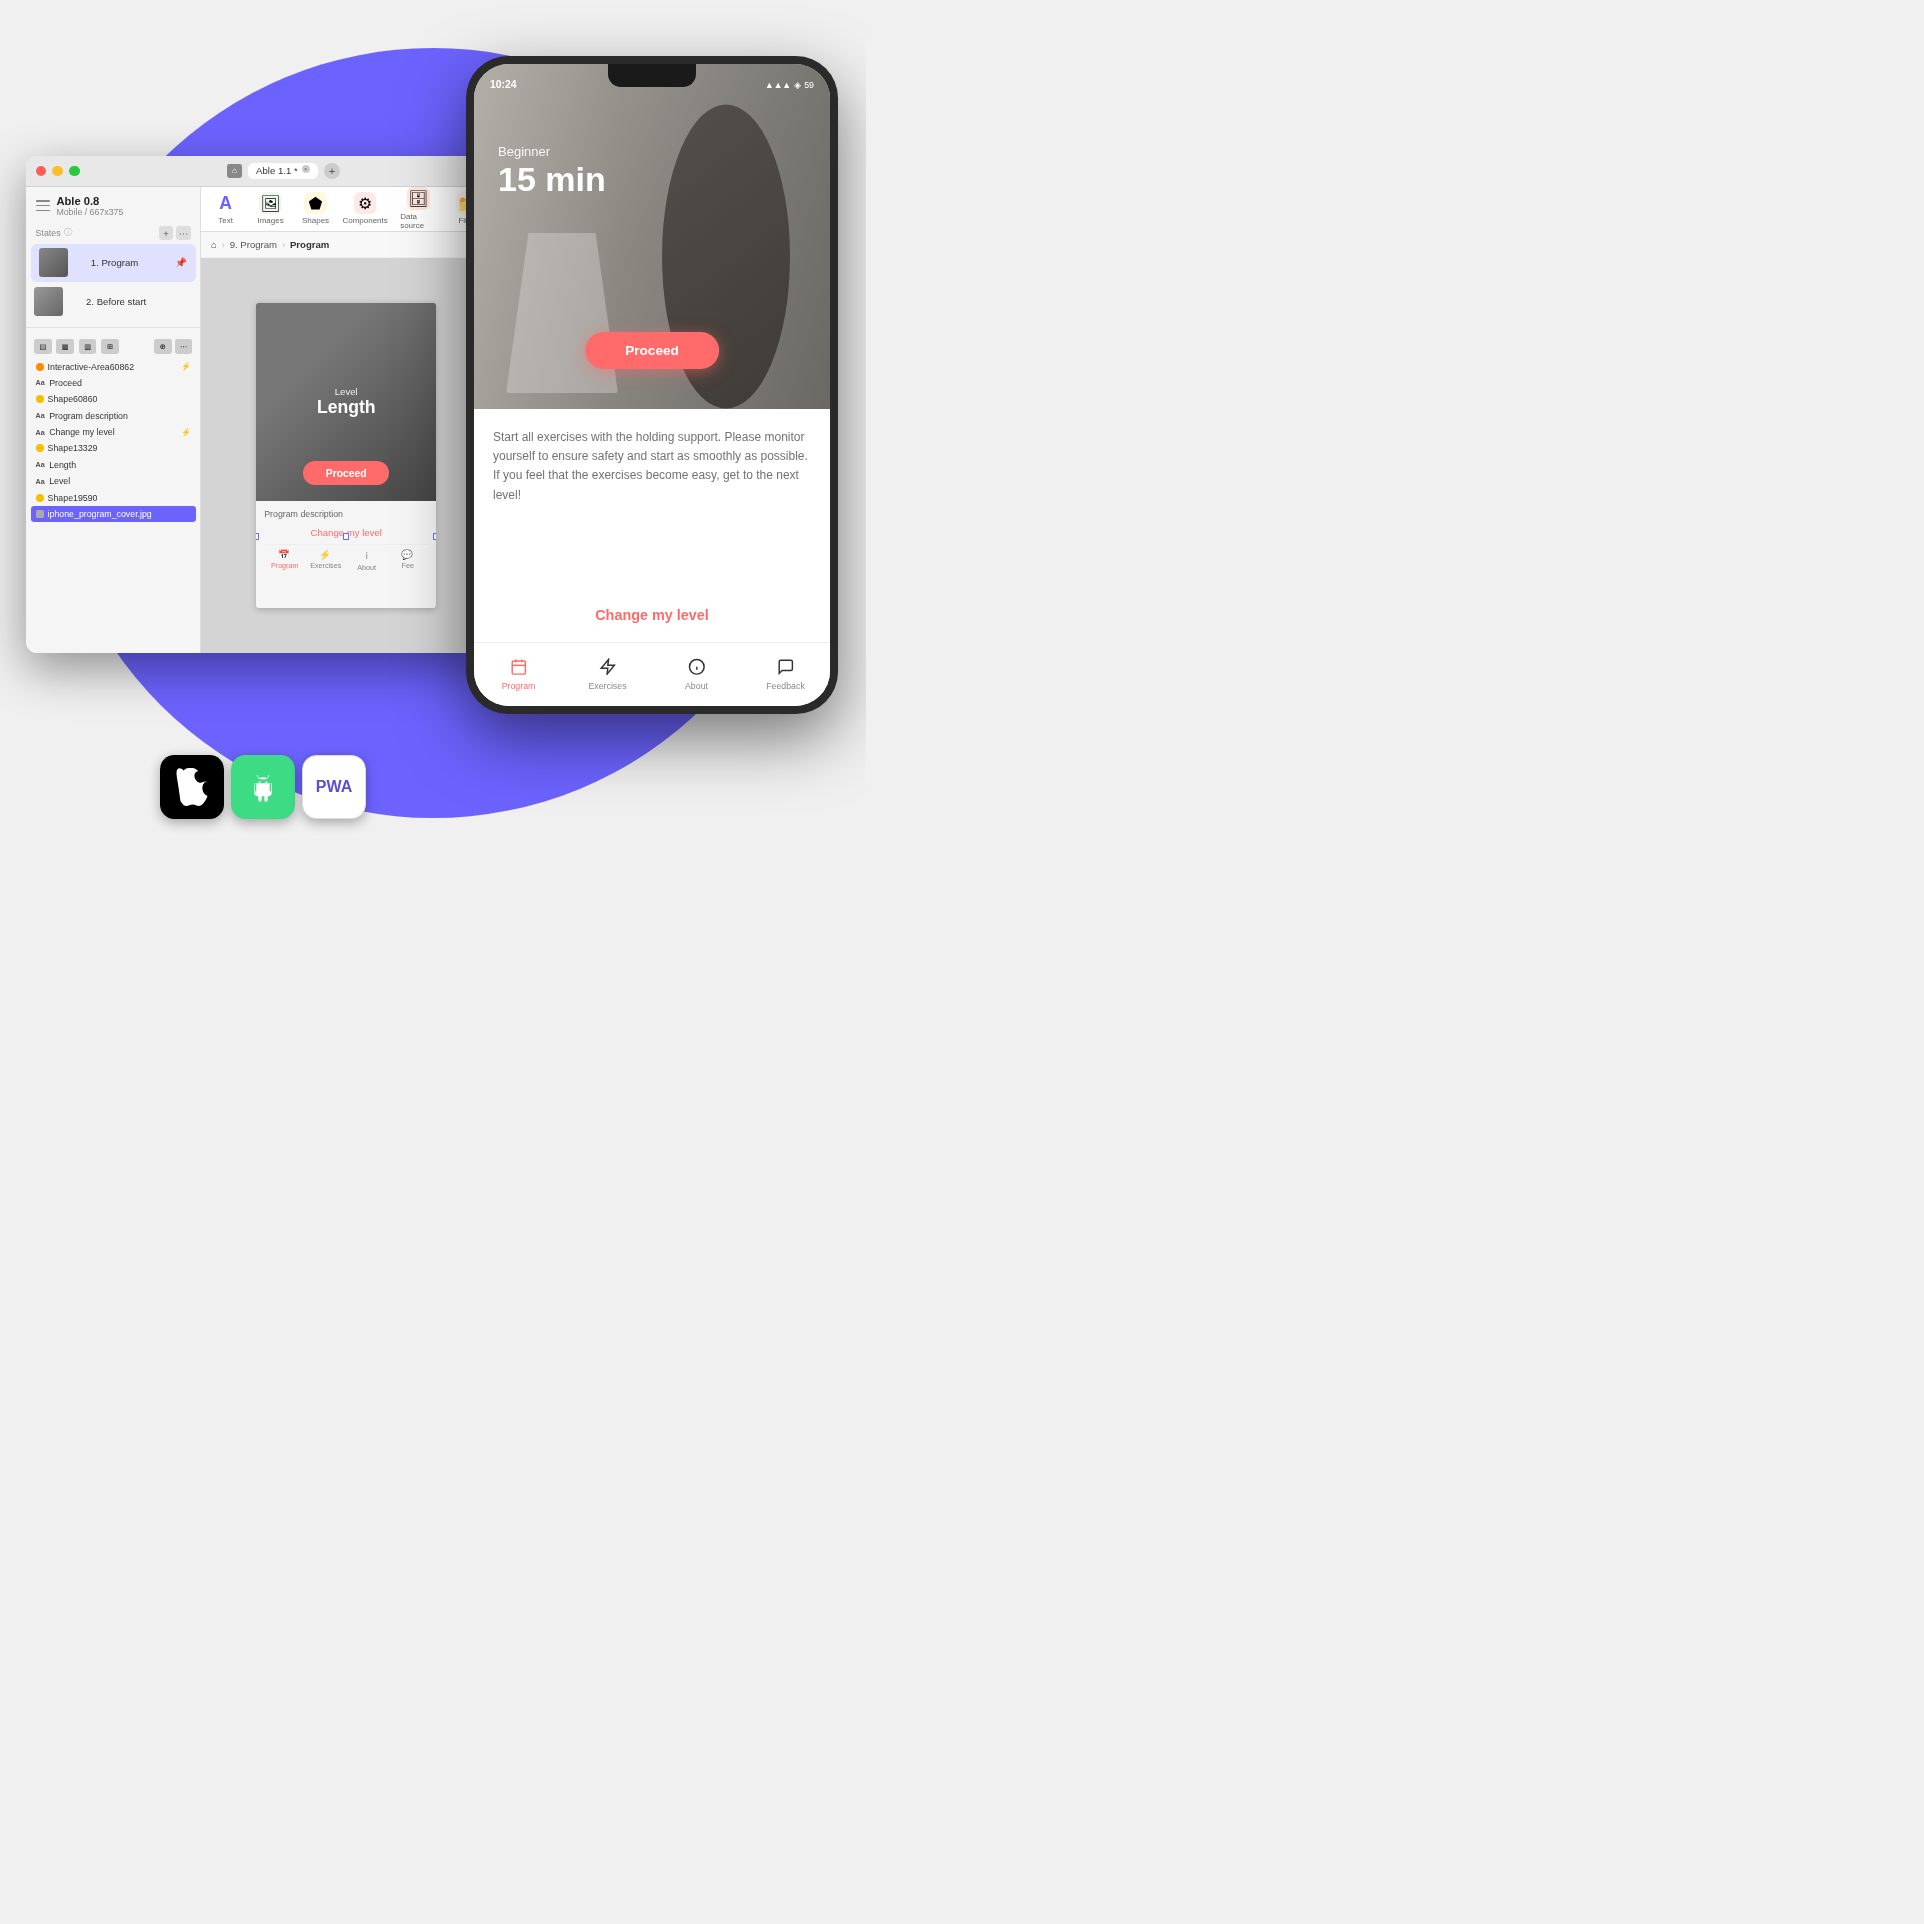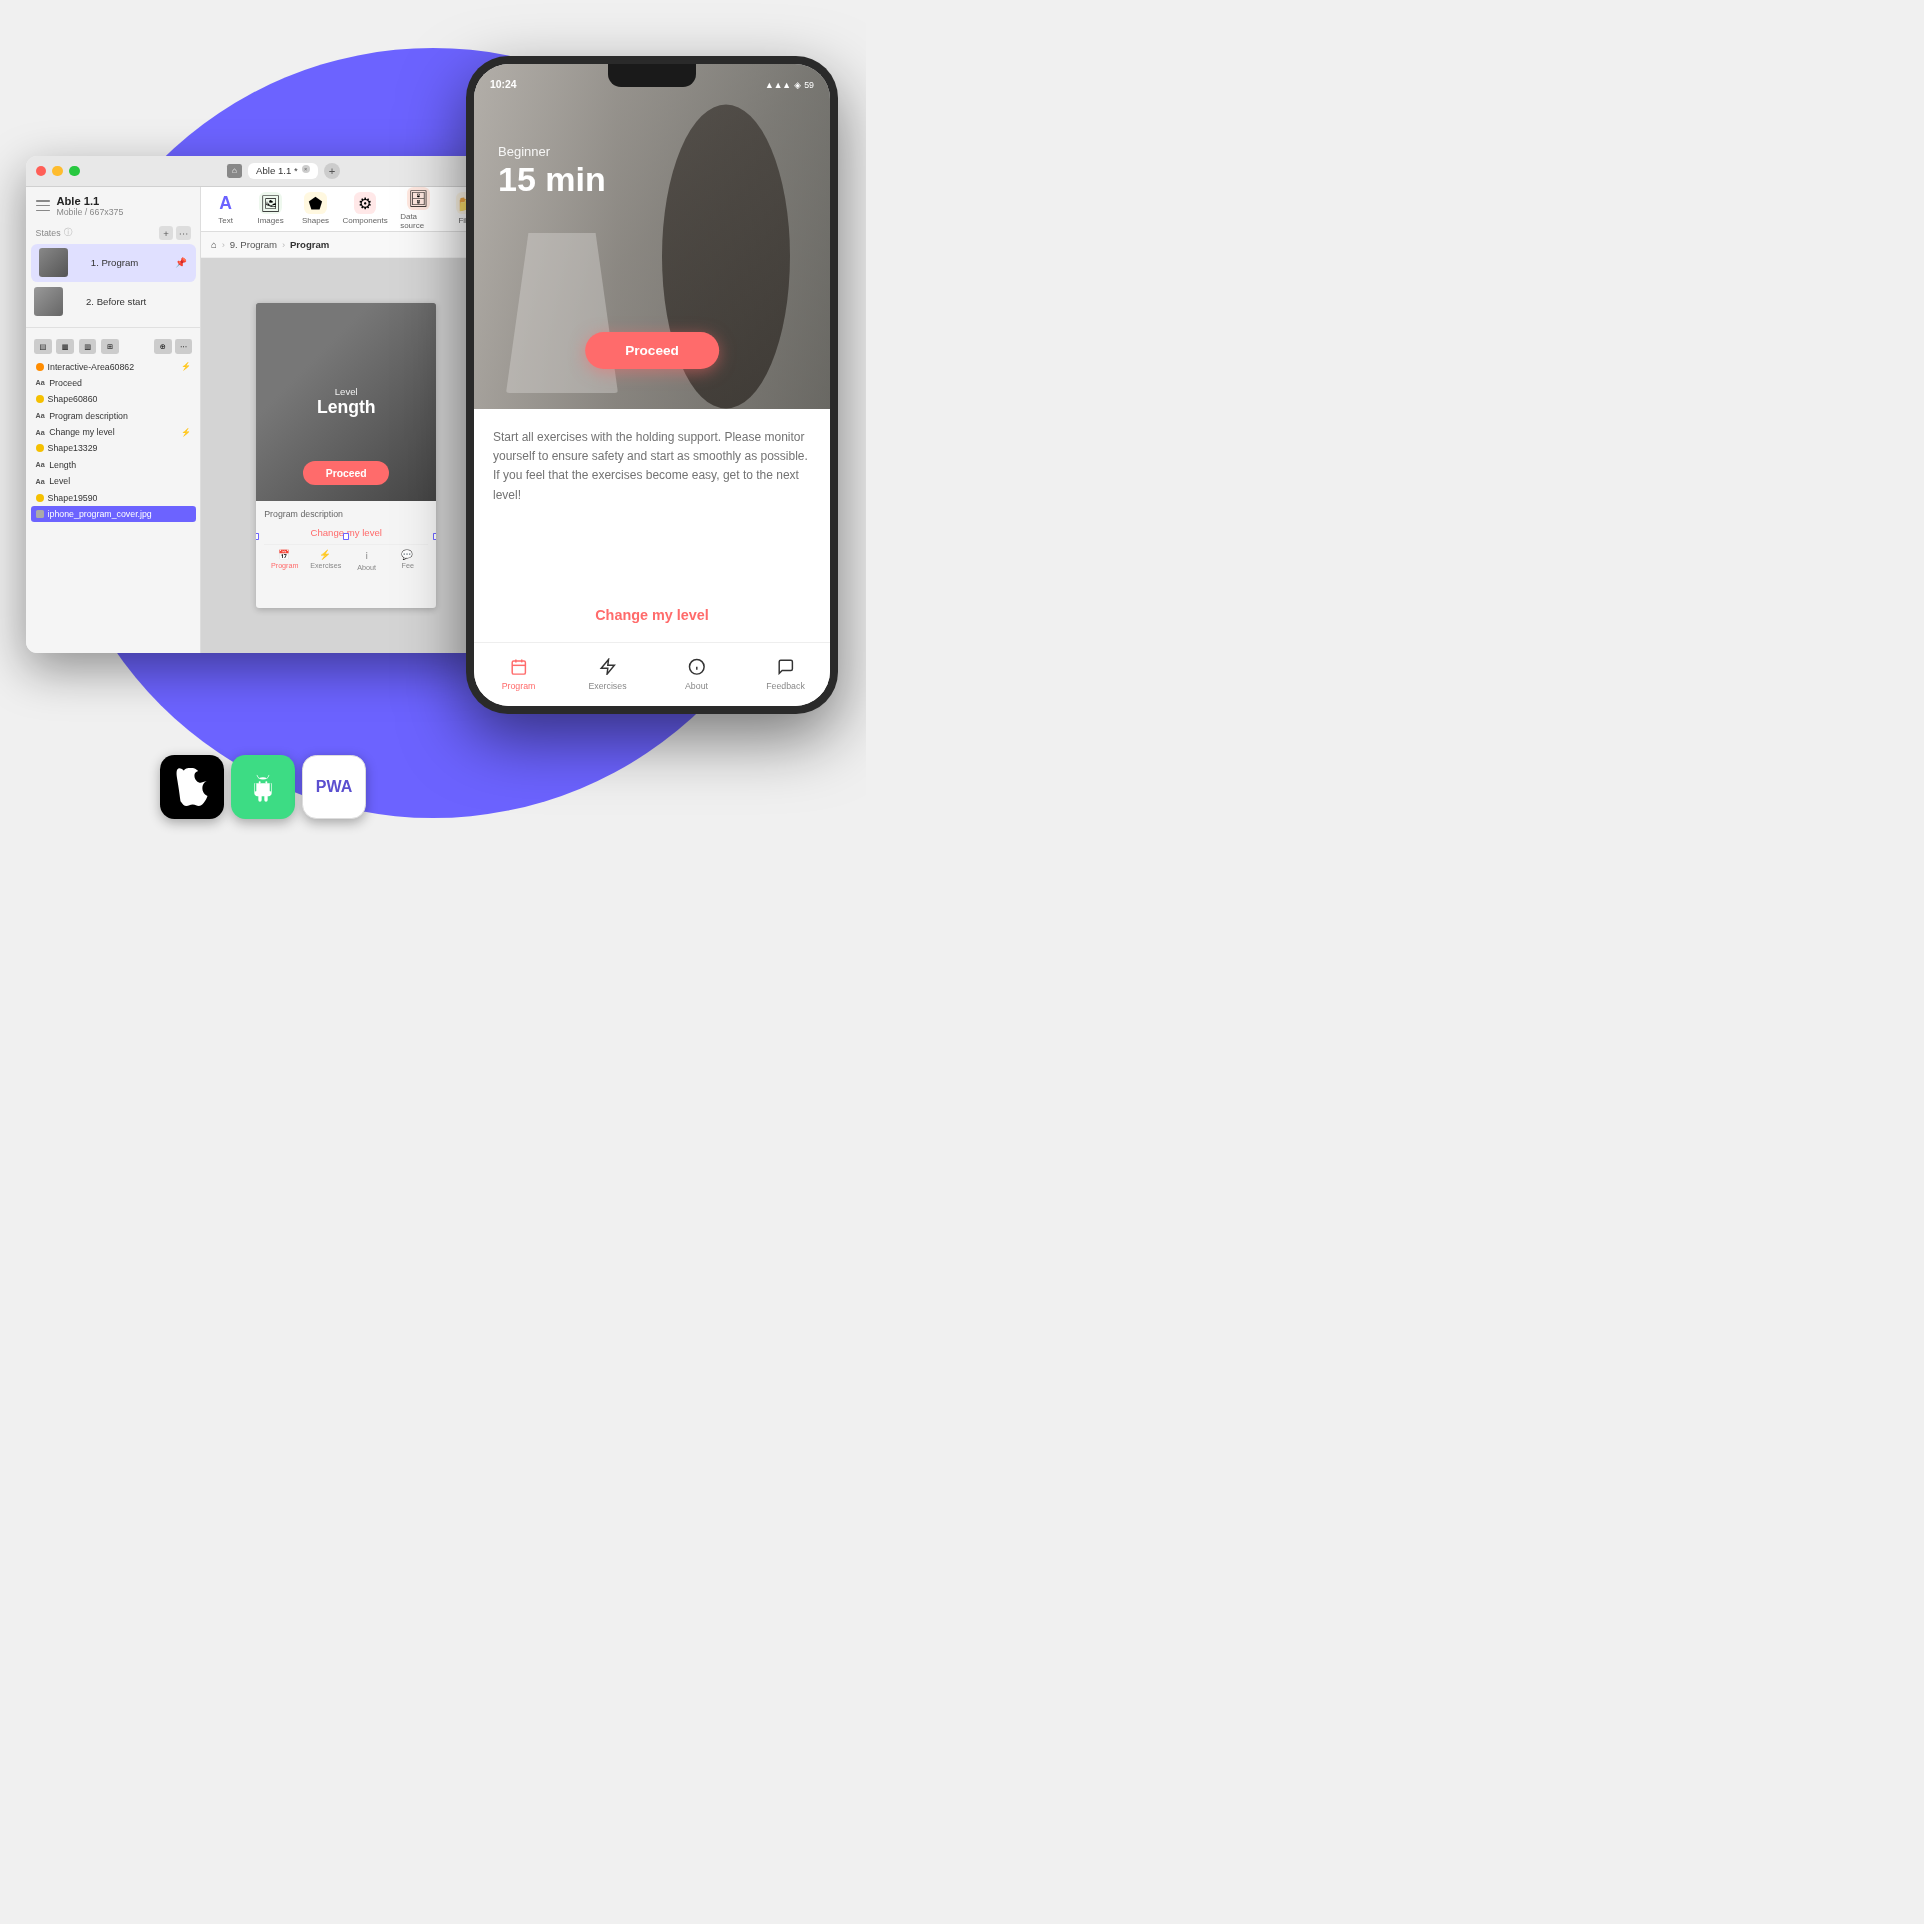--- a/index.html
+++ b/index.html
@@ -553,21 +553,21 @@
 
     <div class="mac-sidebar">
 
       <div class="sidebar-header">
         <div class="sidebar-hamburger">
           <span></span>
             <span></span>
             <span></span>
         </div>
         <div>
-          <div class="sidebar-title">Able 1.1</div>
+          <div class="sidebar-title">Able 0.8</div>
           <div class="sidebar-subtitle">Mobile / 667x375</div>
         </div>
       </div>
 
       <div class="sidebar-section-label">
         <span>States</span>
         <span style="color:#bbb">ⓘ</span>
         <div class="states-add">
           <span>+</span>
           <span>⋯</span>

